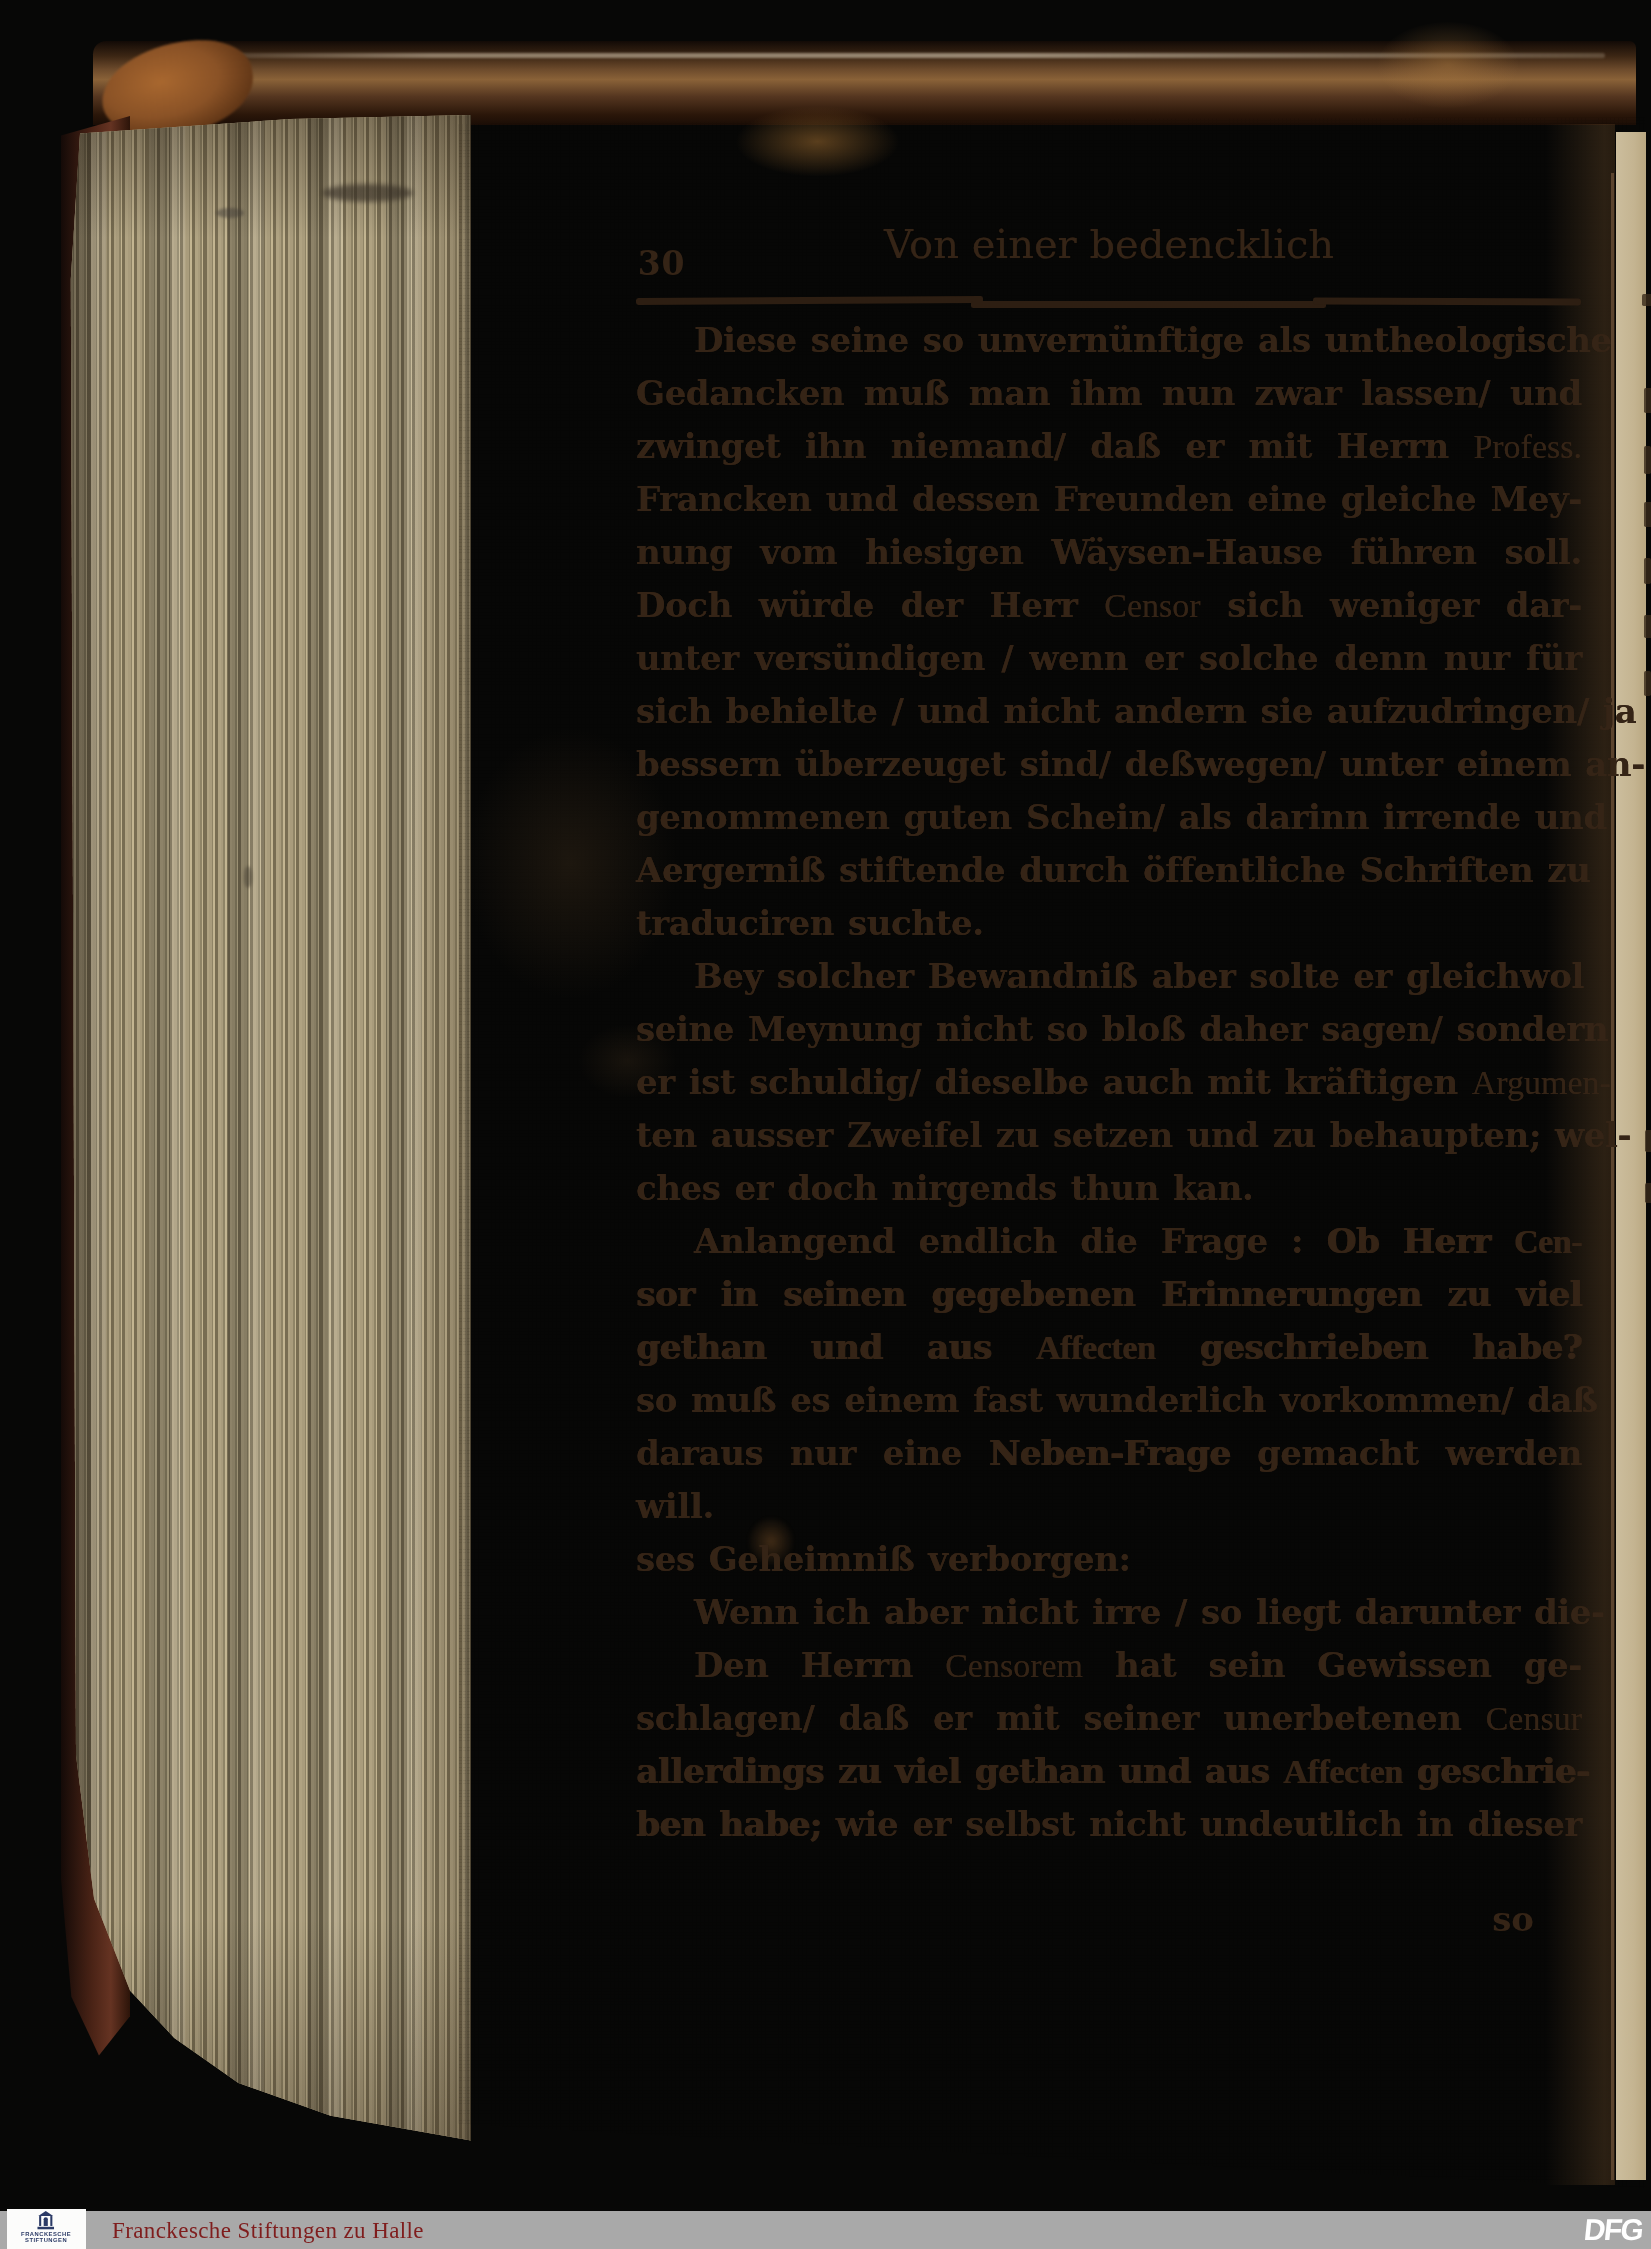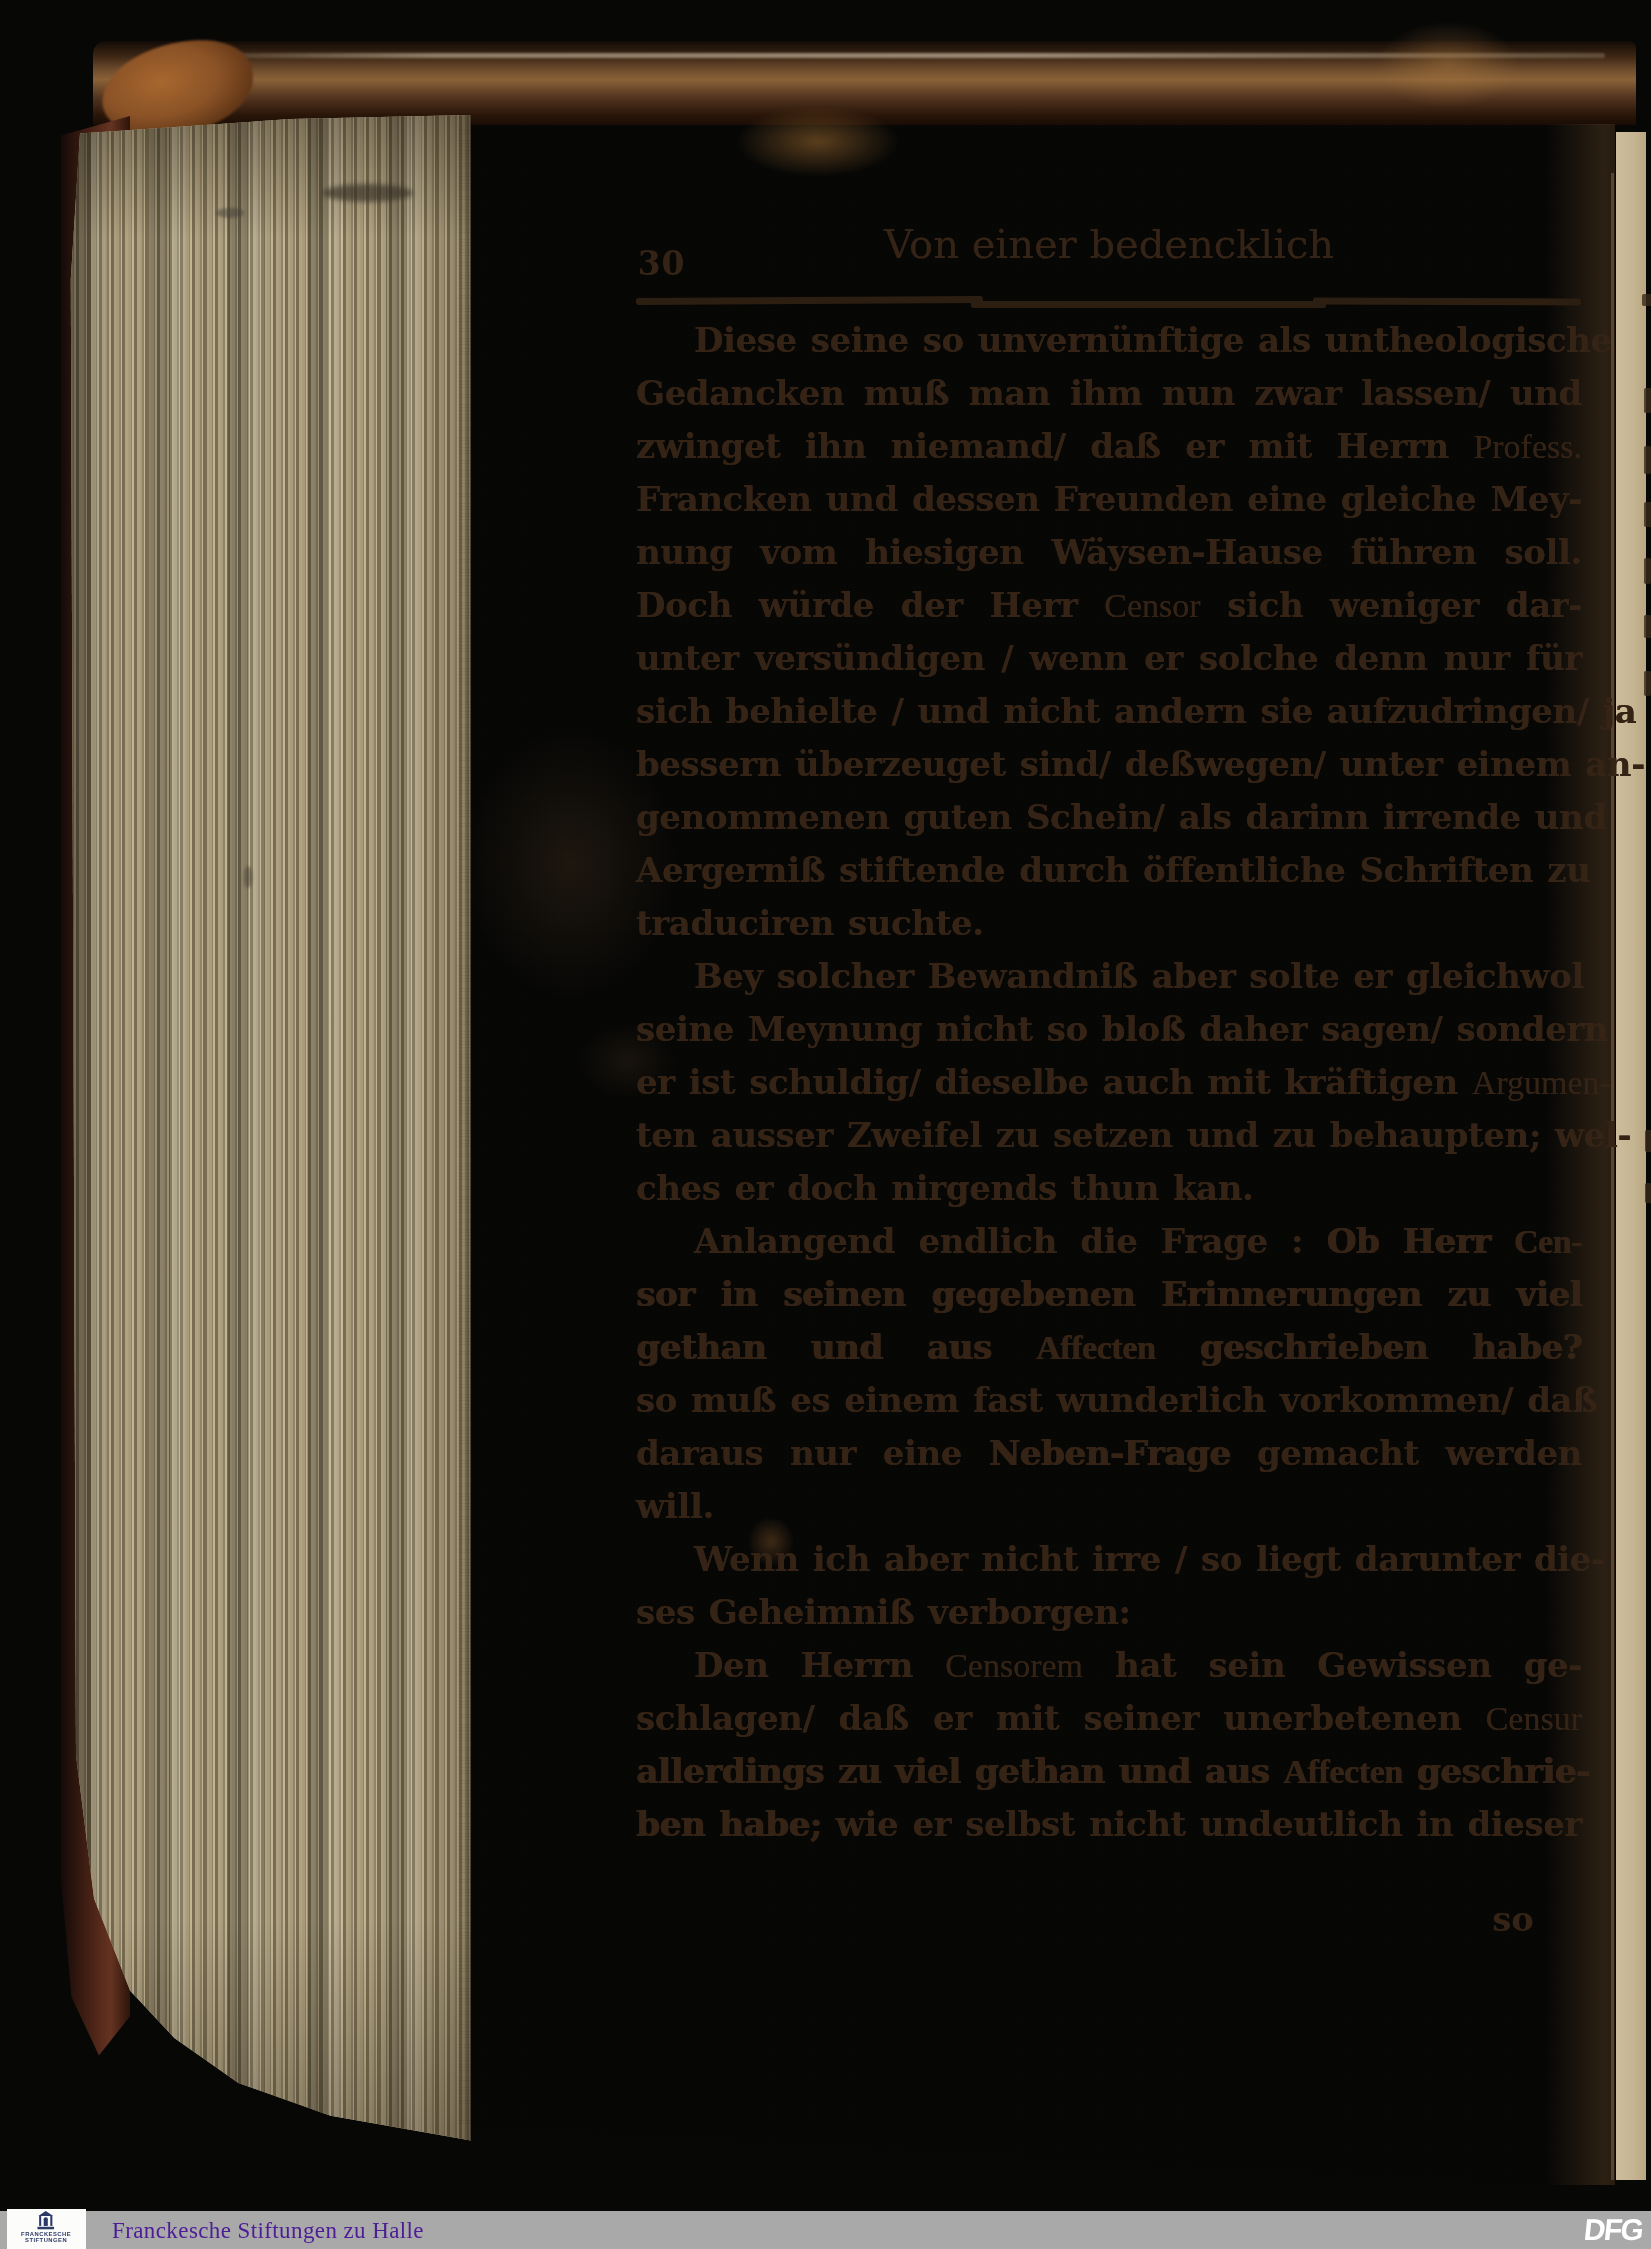--- a/index.html
+++ b/index.html
@@ -75,21 +75,21 @@
   .catchword{position:absolute;right:48px;top:1678px;font-size:34px;font-weight:bold;}
 
   
   .bottom-bar{position:absolute;left:0;top:2211px;width:1652px;height:39px;background:#a9a9a9;}
   .logo-box{position:absolute;left:6.6px;top:-1.7px;width:79px;height:40px;background:#fcfcfb;
     display:flex;flex-direction:column;align-items:center;justify-content:flex-start;}
   .logo-emblem{margin-top:1.7px;}
   .logo-caption{font-family:"Liberation Sans",sans-serif;font-size:5.8px;line-height:6.2px;
     color:#2b3a66;letter-spacing:0.5px;text-align:center;font-weight:bold;}
   .institution{position:absolute;left:112px;top:0;height:39px;line-height:40px;
-    font-family:"Liberation Serif",serif;font-size:23px;color:#4c1d95;letter-spacing:0.4px;}
+    font-family:"Liberation Serif",serif;font-size:23px;color:#7f1d1d;letter-spacing:0.4px;}
   .dfg{position:absolute;right:10px;top:1.7px;font-family:"Liberation Sans",sans-serif;
     font-size:30px;font-weight:bold;color:#ffffff;letter-spacing:-1.7px;transform:skewX(-6deg);}
 </style>
 </head>
 <body>
 
 <div class="scene">
 
   <div class="leather-top"></div>
   <div class="torn-corner"></div>
@@ -144,22 +144,22 @@
         <div class="line"><span class="seg-f">seine Meynung nicht so bloß daher sagen/ sondern</span></div>
         <div class="line"><span class="seg-f">er ist schuldig/ dieselbe auch mit kräftigen </span><span class="seg-r">Argumen-</span></div>
         <div class="line"><span class="seg-f">ten ausser Zweifel zu setzen und zu behaupten; wel-</span></div>
         <div class="line partial"><span class="seg-f">ches er doch nirgends thun kan.</span></div>
         <div class="line indent"><span class="seg-f">Anlangend endlich die Frage : </span><span class="seg-e">Ob Herr </span><span class="seg-er">Cen-</span></div>
         <div class="line"><span class="seg-e">sor in seinen gegebenen Erinnerungen zu viel</span></div>
         <div class="line"><span class="seg-e">gethan und aus </span><span class="seg-er">Affecten</span><span class="seg-e"> geschrieben habe?</span></div>
         <div class="line"><span class="seg-f">so muß es einem fast wunderlich vorkommen/ daß</span></div>
         <div class="line"><span class="seg-f">daraus nur eine </span><span class="seg-e">Neben-Frage</span><span class="seg-f"> gemacht werden</span></div>
         <div class="line partial"><span class="seg-f">will.</span></div>
+        <div class="line partial"><span class="seg-f">ses Geheimniß verborgen:</span></div>
         <div class="line indent"><span class="seg-f">Wenn ich aber nicht irre / so liegt darunter die-</span></div>
-        <div class="line partial"><span class="seg-f">ses Geheimniß verborgen:</span></div>
         <div class="line indent"><span class="seg-f">Den Herrn </span><span class="seg-r">Censorem</span><span class="seg-f"> hat sein Gewissen ge-</span></div>
         <div class="line"><span class="seg-f">schlagen/ daß er mit seiner unerbetenen </span><span class="seg-r">Censur</span></div>
         <div class="line"><span class="seg-e">allerdings zu viel gethan und aus </span><span class="seg-er">Affecten</span><span class="seg-e"> geschrie-</span></div>
         <div class="line"><span class="seg-e">ben habe; </span><span class="seg-f">wie er selbst nicht undeutlich in dieser</span></div>
       </div>
     <div class="catchword">so</div>
   </div>
 
   <div class="bottom-bar">
     <div class="logo-box">

